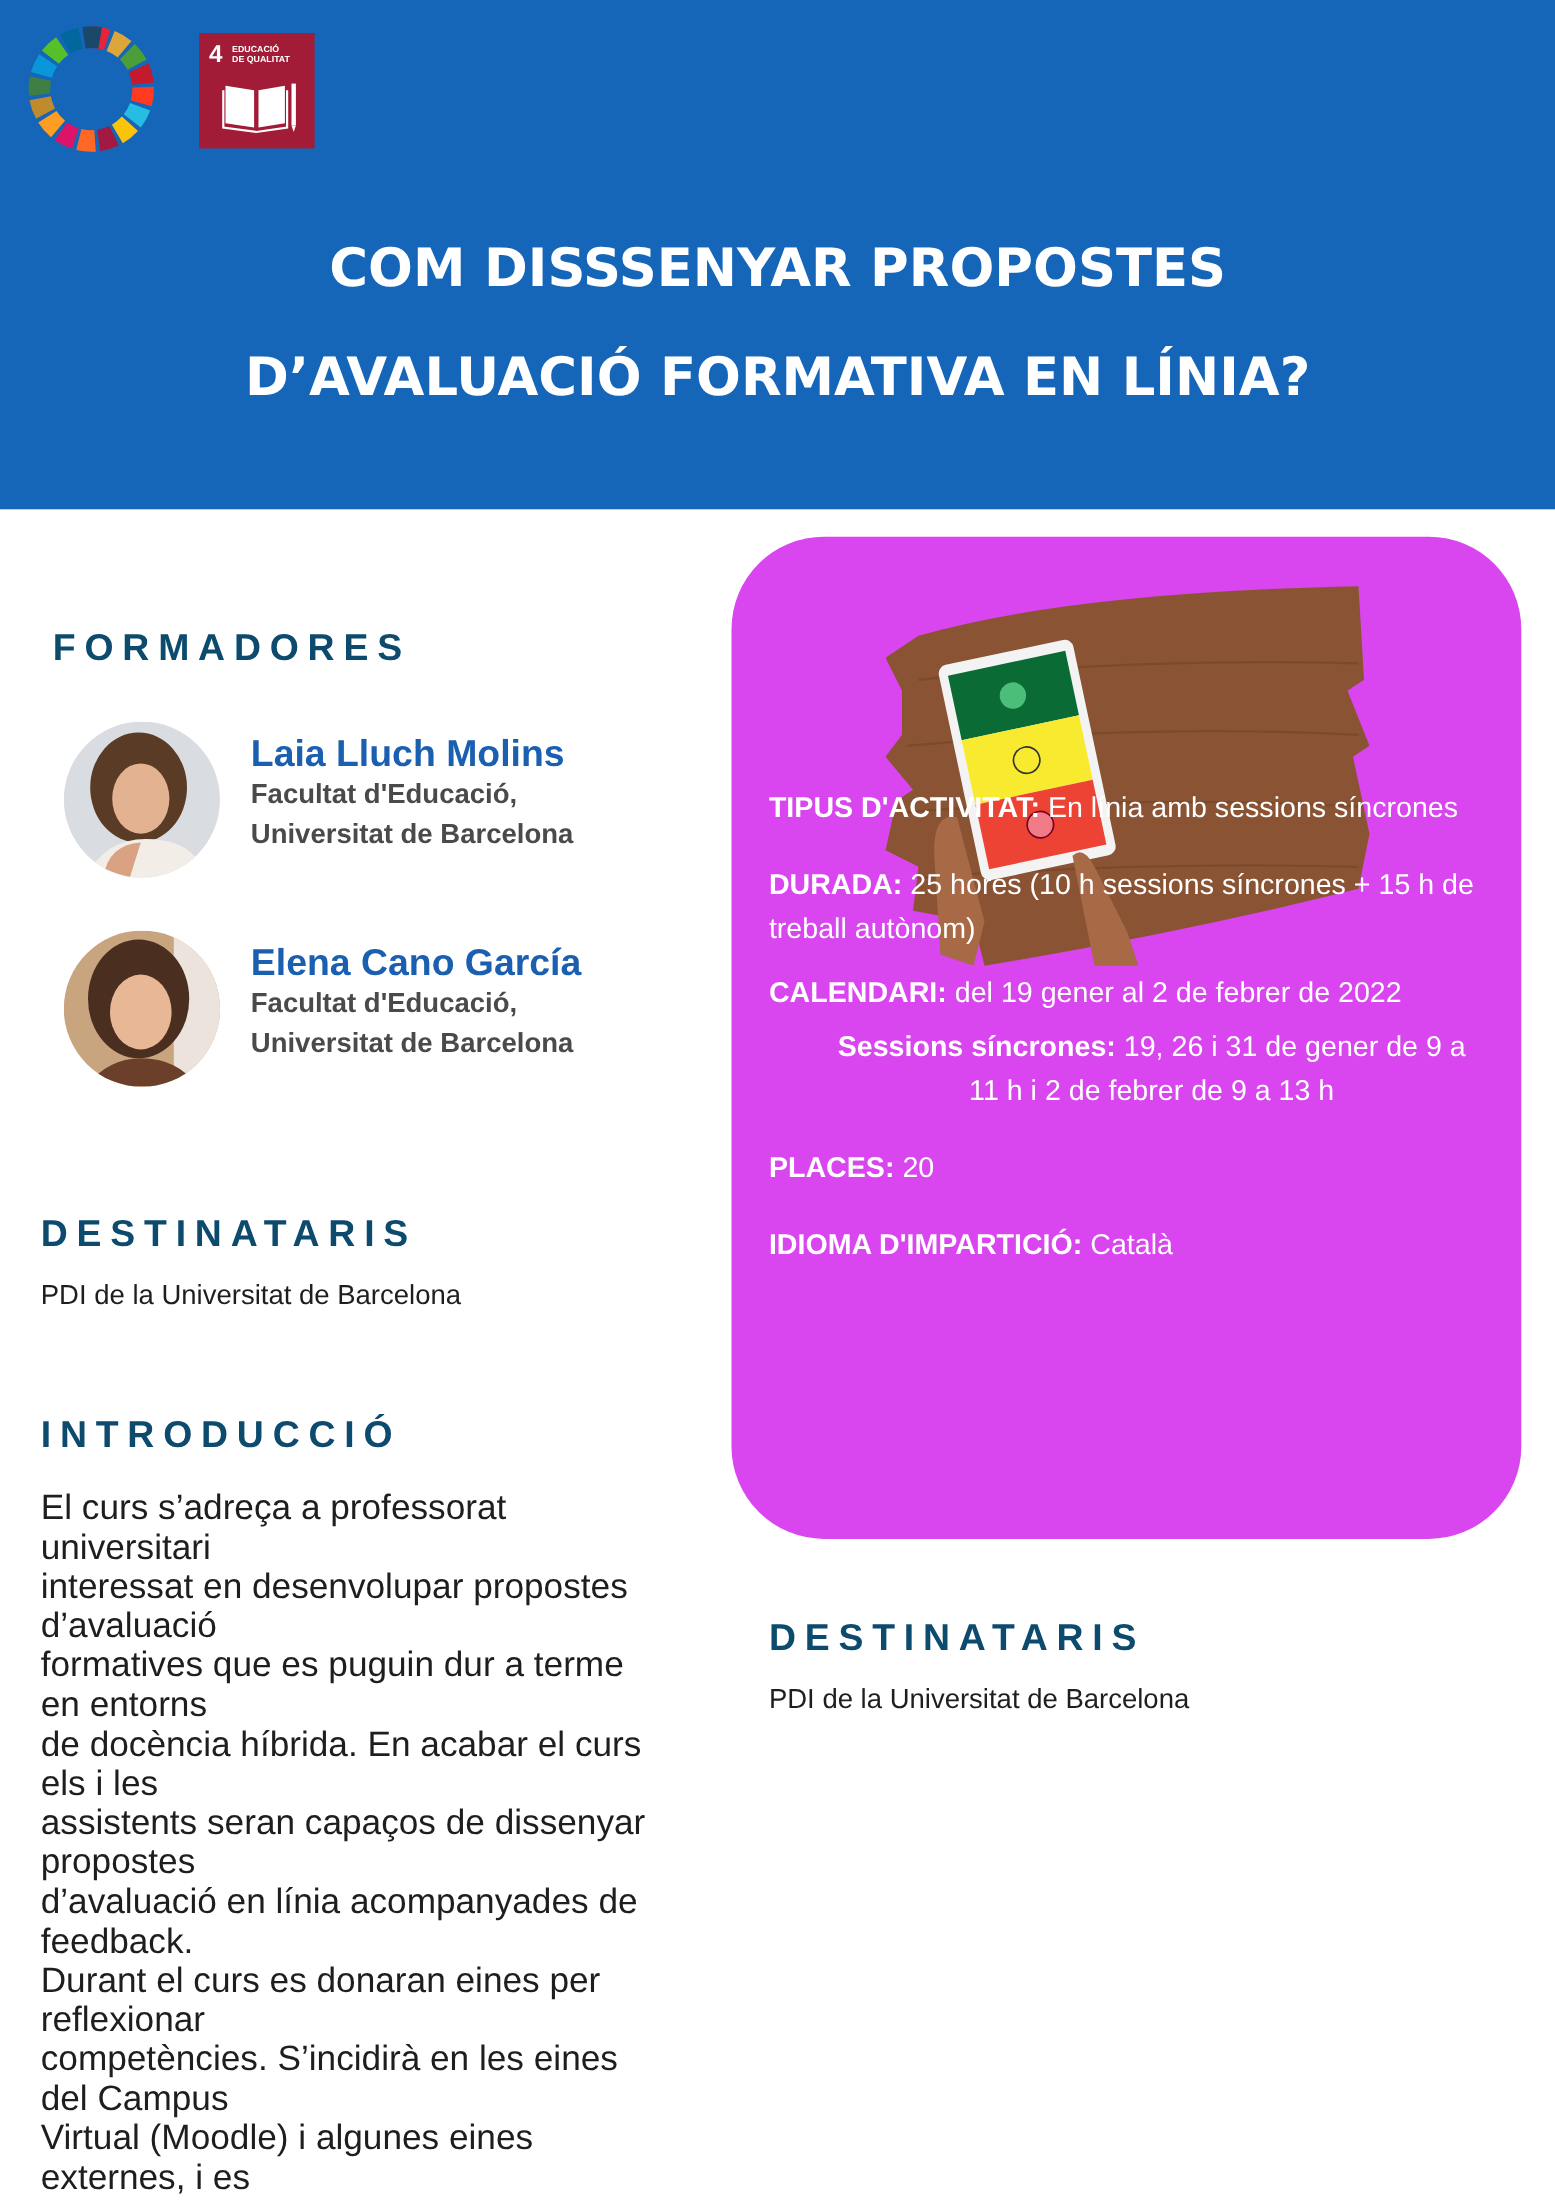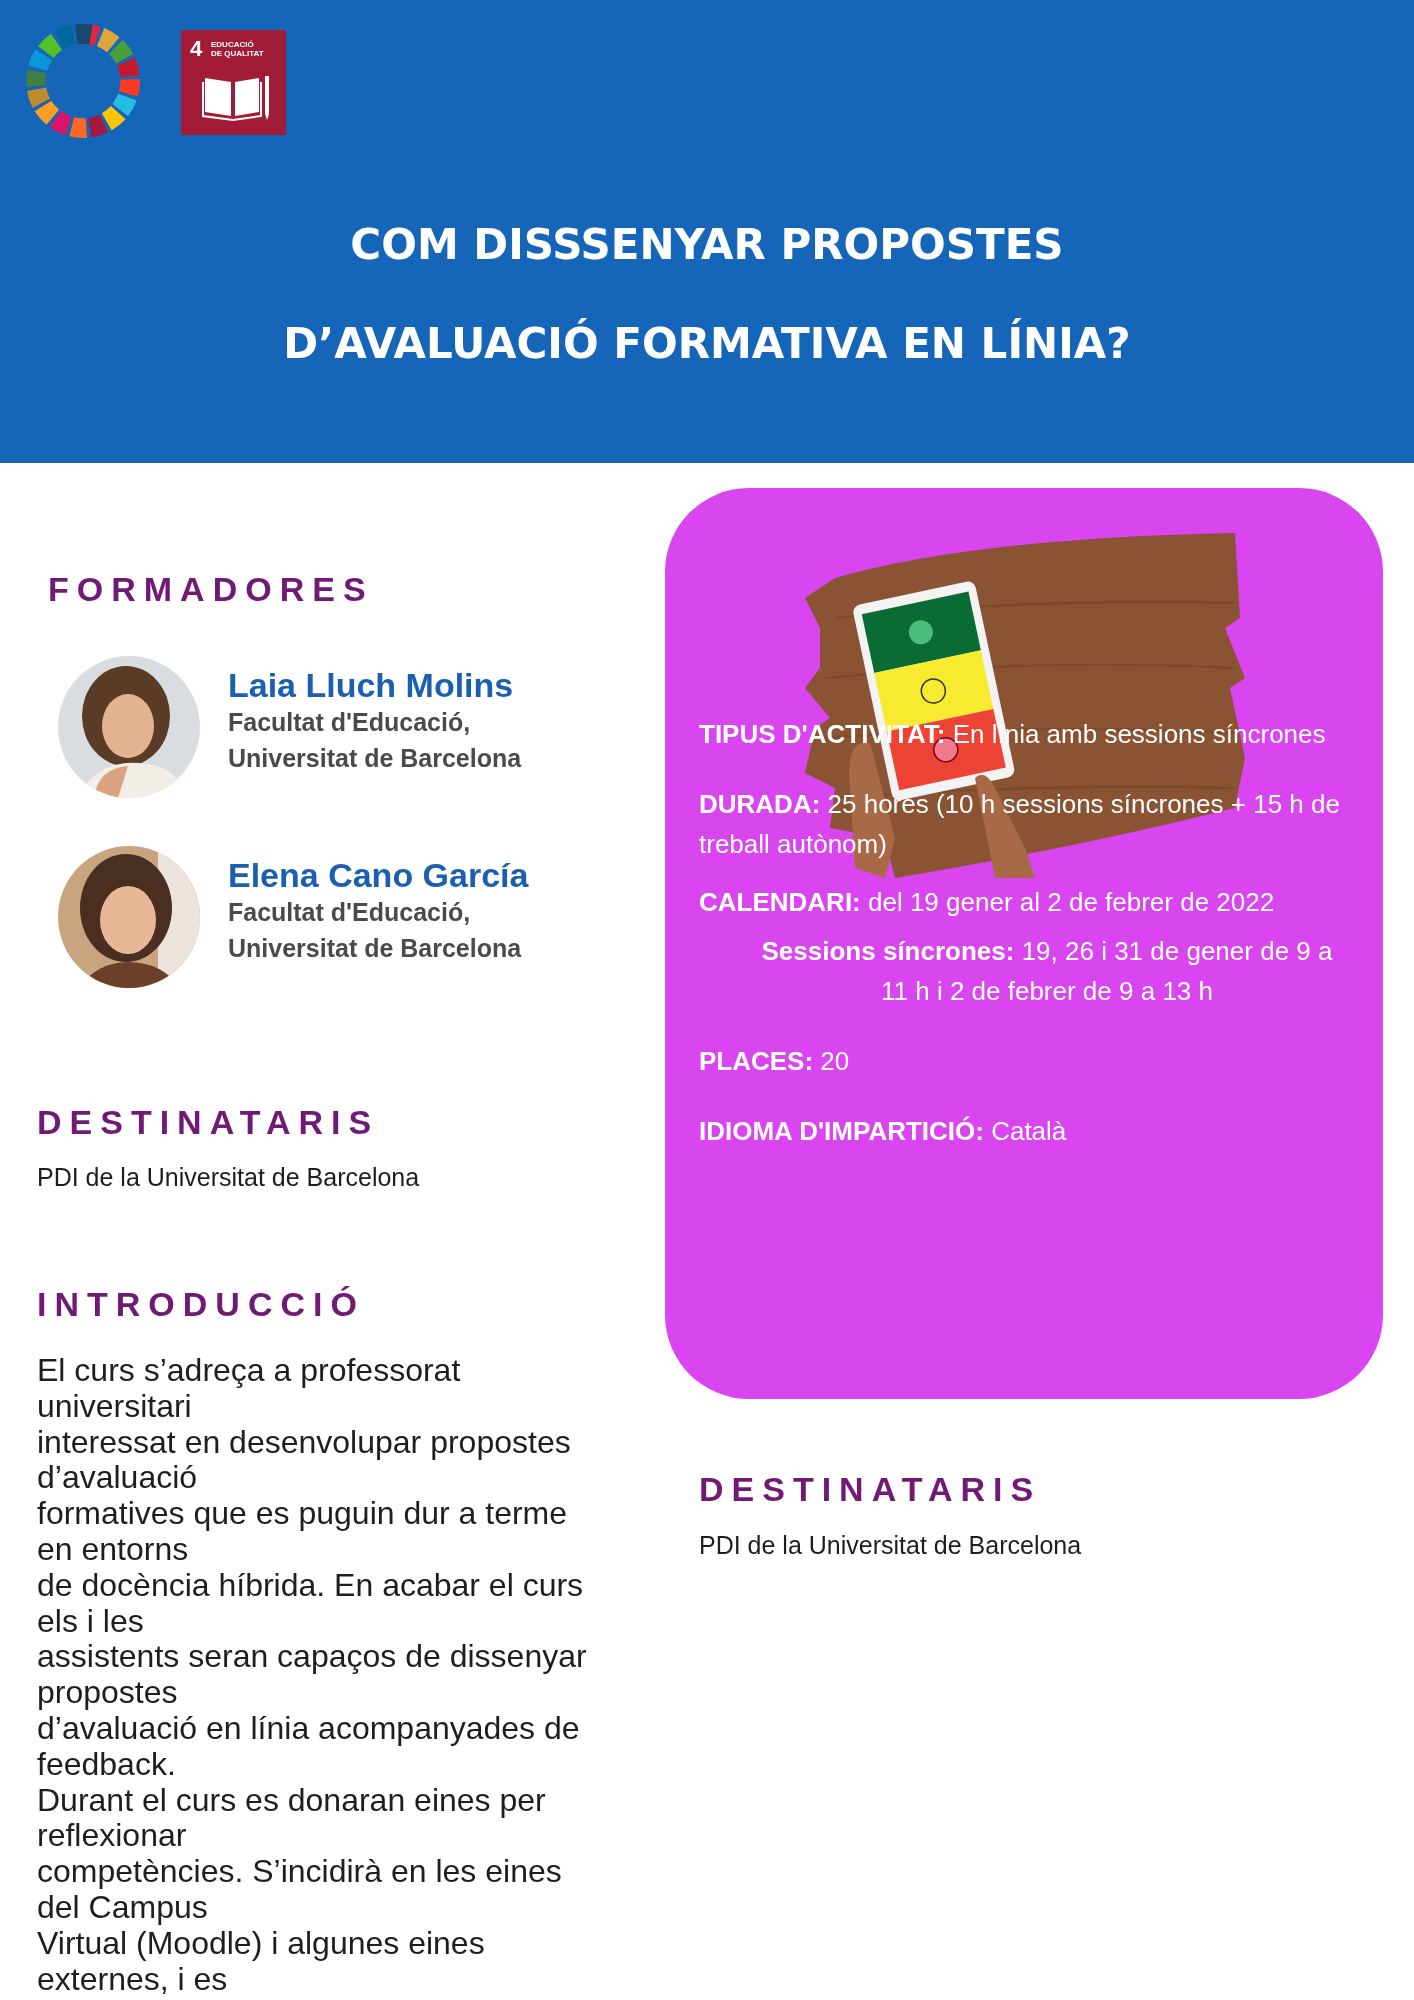--- a/index.html
+++ b/index.html
@@ -7,23 +7,23 @@
     body { position: relative; font-family: "Liberation Sans", "DejaVu Sans", sans-serif; }
 
     .header { position: absolute; left: 0; top: 0; width: 1414px; height: 463px; background: #1565b8; }
     .sdg-wheel { position: absolute; left: 24px; top: 22px; width: 118px; height: 118px; }
     .sdg4 { position: absolute; left: 181px; top: 30px; width: 105px; height: 105px; background: #a31c37; }
     .sdg4-num { position: absolute; left: 9px; top: 6px; color: #fff; font-weight: bold; font-size: 22px; font-family: "Liberation Sans", sans-serif; }
     .sdg4-label { position: absolute; left: 30px; top: 10px; color: #fff; font-weight: bold; font-size: 8px; line-height: 9px; width: 70px; font-family: "Liberation Sans", sans-serif; }
     .sdg4-book { position: absolute; left: 20px; top: 42px; width: 70px; height: 50px; }
 
     .title { position: absolute; left: 0; top: 195px; width: 1414px; text-align: center; color: #ffffff;
-             font-family: "DejaVu Sans", sans-serif; font-weight: bold; font-size: 42px; line-height: 99px; letter-spacing: 0px; }
+             font-family: "DejaVu Sans", sans-serif; font-weight: bold; font-size: 48px; line-height: 99px; letter-spacing: 0px; }
 
-    .sec-heading { position: absolute; color: #701a75; font-weight: bold; font-size: 34px; letter-spacing: 8px;
+    .sec-heading { position: absolute; color: #0c4a6e; font-weight: bold; font-size: 34px; letter-spacing: 8px;
                    font-family: "Liberation Sans", sans-serif; }
     .body-text { position: absolute; color: #1e1e1e; font-size: 25px; font-family: "Liberation Sans", sans-serif; }
 
     .person { position: absolute; left: 58px; }
     .avatar { position: absolute; left: 0; top: 0; width: 142px; height: 142px; border-radius: 50%; overflow: hidden; }
     .person-name { position: absolute; left: 170px; top: 10px; color: #1a5fb0; font-weight: bold; font-size: 34px; white-space: nowrap; font-family: "Liberation Sans", sans-serif; }
     .person-aff { position: absolute; left: 170px; top: 48px; color: #4a4a4a; font-weight: bold; font-size: 25px; line-height: 36px; white-space: nowrap; font-family: "Liberation Sans", sans-serif; }
 
     .card { position: absolute; left: 665px; top: 488px; width: 718px; height: 911px; background: #d946ef; border-radius: 84px; }
     .photo { position: absolute; left: 110px; top: 20px; width: 500px; height: 375px; }

